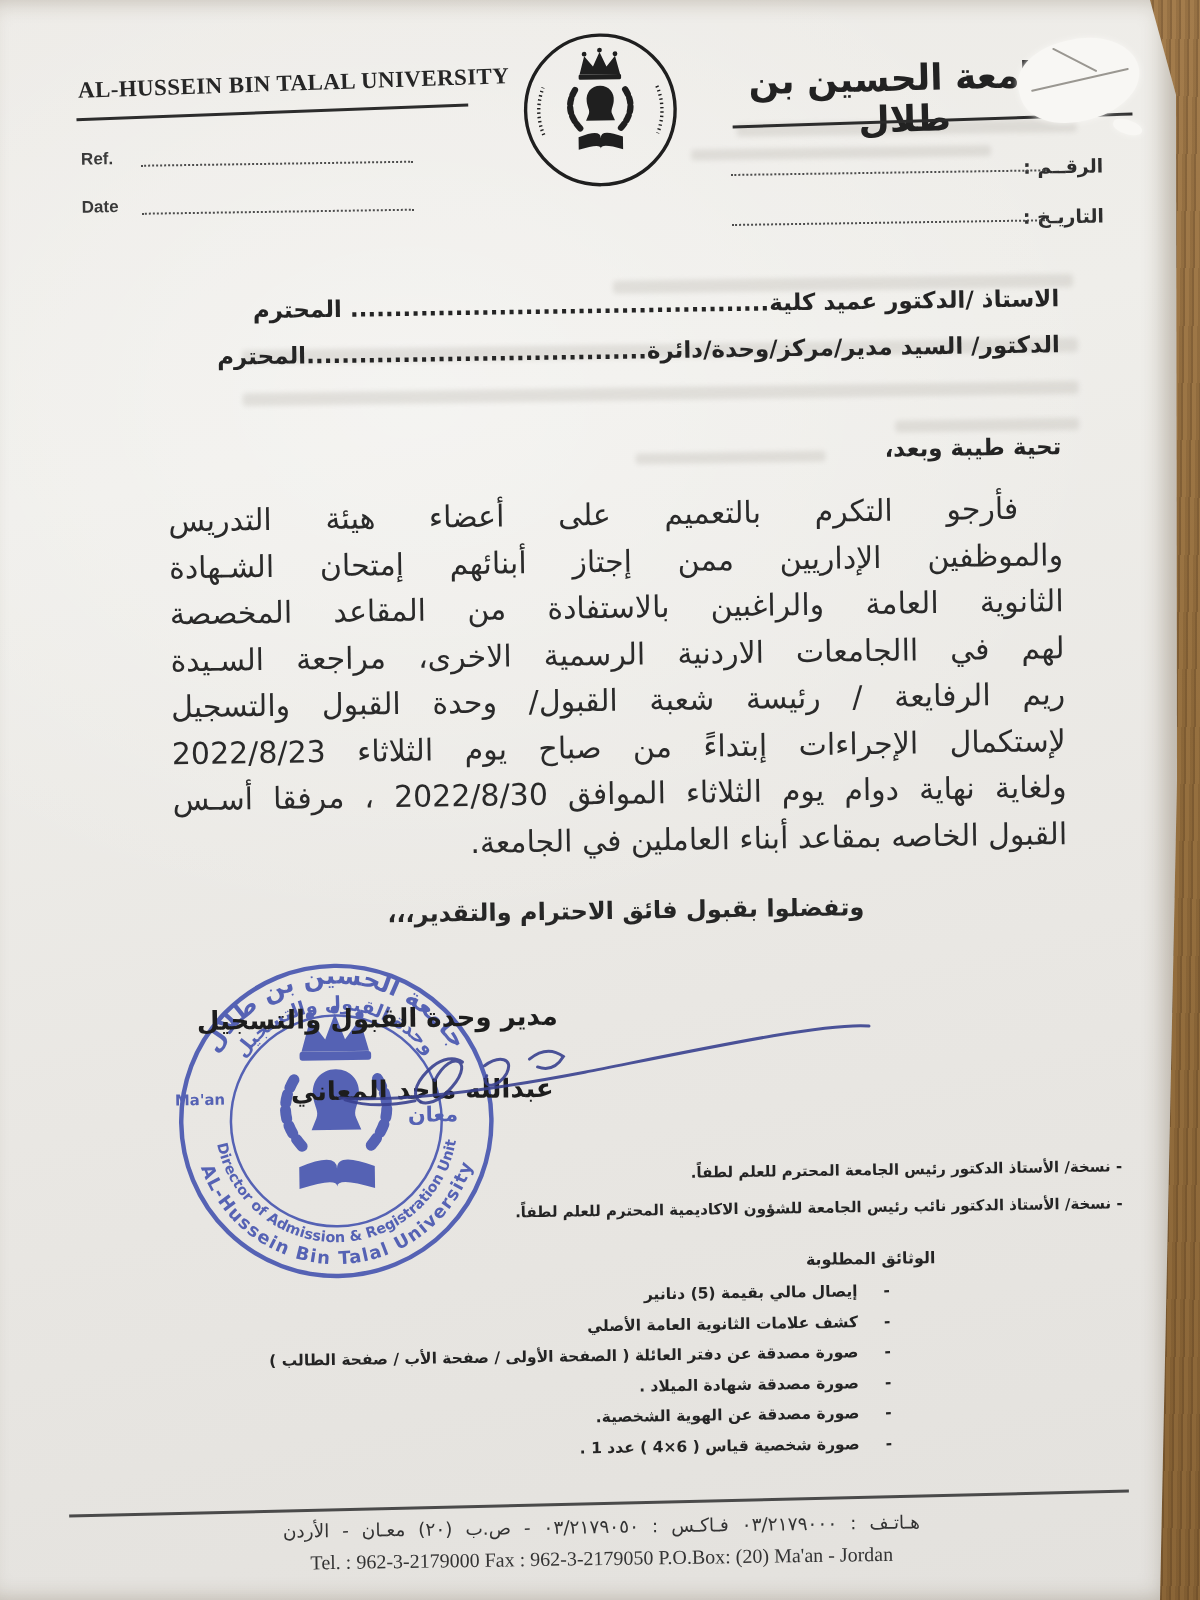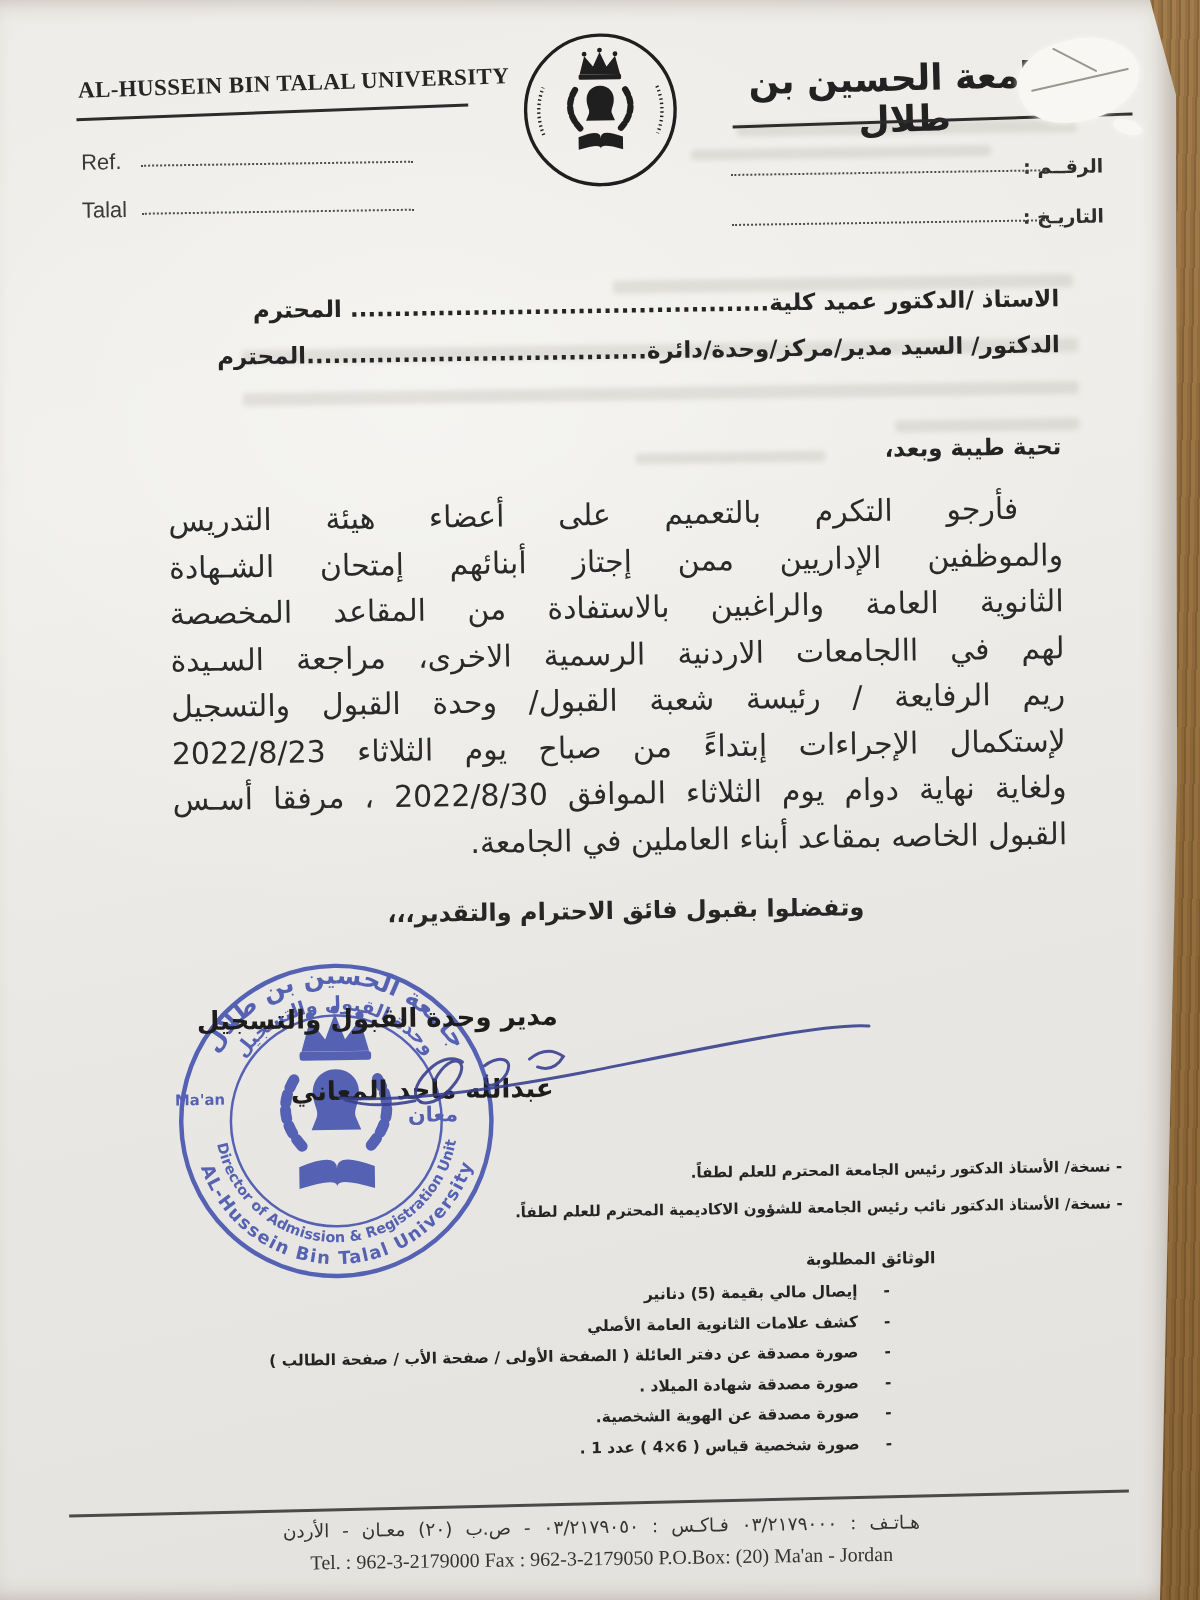--- a/index.html
+++ b/index.html
@@ -16,21 +16,21 @@
     box-shadow:inset -14px 0 22px rgba(70,45,18,.28);}
   .tilt{position:absolute;inset:0;transform:rotate(-0.85deg);transform-origin:600px 760px;}
   .ghost{position:absolute;background:#b9b5ae;opacity:.32;filter:blur(2.5px);border-radius:4px;}
   
   .univ-en{position:absolute;left:88px;top:66px;font-family:"Liberation Serif","DejaVu Serif",serif;
     font-weight:bold;font-size:23px;letter-spacing:.4px;color:#262626;transform:rotate(-1.1deg);}
   .univ-en-rule{position:absolute;left:86px;top:106px;width:392px;height:3px;background:#2c2c2c;transform:rotate(-1.3deg);}
   .univ-ar{position:absolute;right:64px;top:62px;width:400px;text-align:center;direction:rtl;
     font-weight:bold;font-size:36px;color:#222;transform:rotate(-0.6deg);}
   .univ-ar-rule{position:absolute;left:742px;top:124px;width:400px;height:3px;background:#2c2c2c;transform:rotate(-1deg);}
-  .reflabel{position:absolute;color:#3a3a3a;font-size:22px;font-family:"Liberation Sans",sans-serif;}
+  .reflabel{position:absolute;color:#3a3a3a;font-size:17px;font-family:"Liberation Sans",sans-serif;font-weight:bold;}
   .dotted{position:absolute;height:12px;border-bottom:2.5px dotted #4c4c4c;}
   .arlabel{position:absolute;direction:rtl;font-weight:bold;font-size:19px;color:#2e2e2e;}
   
   .rcpt{position:absolute;right:112px;width:900px;direction:rtl;text-align:right;
     font-weight:bold;font-size:23px;color:#242424;}
   .greet{position:absolute;right:112px;top:440px;direction:rtl;font-weight:bold;font-size:23px;color:#242424;}
   
   .letter-body{position:absolute;right:112px;top:492px;width:894px;direction:rtl;
     font-size:30px;color:#2a2a2a;line-height:46.5px;}
   .letter-body .bl{text-align:justify;text-align-last:justify;}
@@ -101,21 +101,21 @@
         <path d="M124,226 q46,-18 46,2 q0,-20 46,-2 l0,26 q-46,-14 -46,-2 q0,-12 -46,2 z" fill="#1f1f1f"></path>
       </svg>
 
       <div class="whiteout" style="left:1028px;top:46px;width:122px;height:82px;transform:rotate(-14deg);"></div>
       <div class="whiteout" style="left:1122px;top:128px;width:30px;height:14px;transform:rotate(18deg);"></div>
       <div class="scratch" style="left:1040px;top:86px;width:100px;transform:rotate(-12deg);"></div>
       <div class="scratch" style="left:1060px;top:66px;width:50px;transform:rotate(28deg);"></div>
 
       <div class="reflabel" style="left:90px;top:142px;">Ref.</div>
       <div class="dotted" style="left:150px;top:146px;width:272px;"></div>
-      <div class="reflabel" style="left:90px;top:190px;">Talal</div>
+      <div class="reflabel" style="left:90px;top:190px;">Date</div>
       <div class="dotted" style="left:150px;top:194px;width:272px;"></div>
       <div class="arlabel" style="right:66px;top:162px;">الرقــم :</div>
       <div class="dotted" style="left:740px;top:164px;width:316px;"></div>
       <div class="arlabel" style="right:66px;top:212px;">التاريـخ :</div>
       <div class="dotted" style="left:740px;top:214px;width:316px;"></div>
 
       <div class="rcpt" style="top:292px;">الاستاذ /الدكتور عميد كلية................................................ المحترم</div>
       <div class="rcpt" style="top:338px;">الدكتور/ السيد مدير/مركز/وحدة/دائرة.......................................المحترم</div>
 
       <div class="greet">تحية طيبة وبعد،</div>

